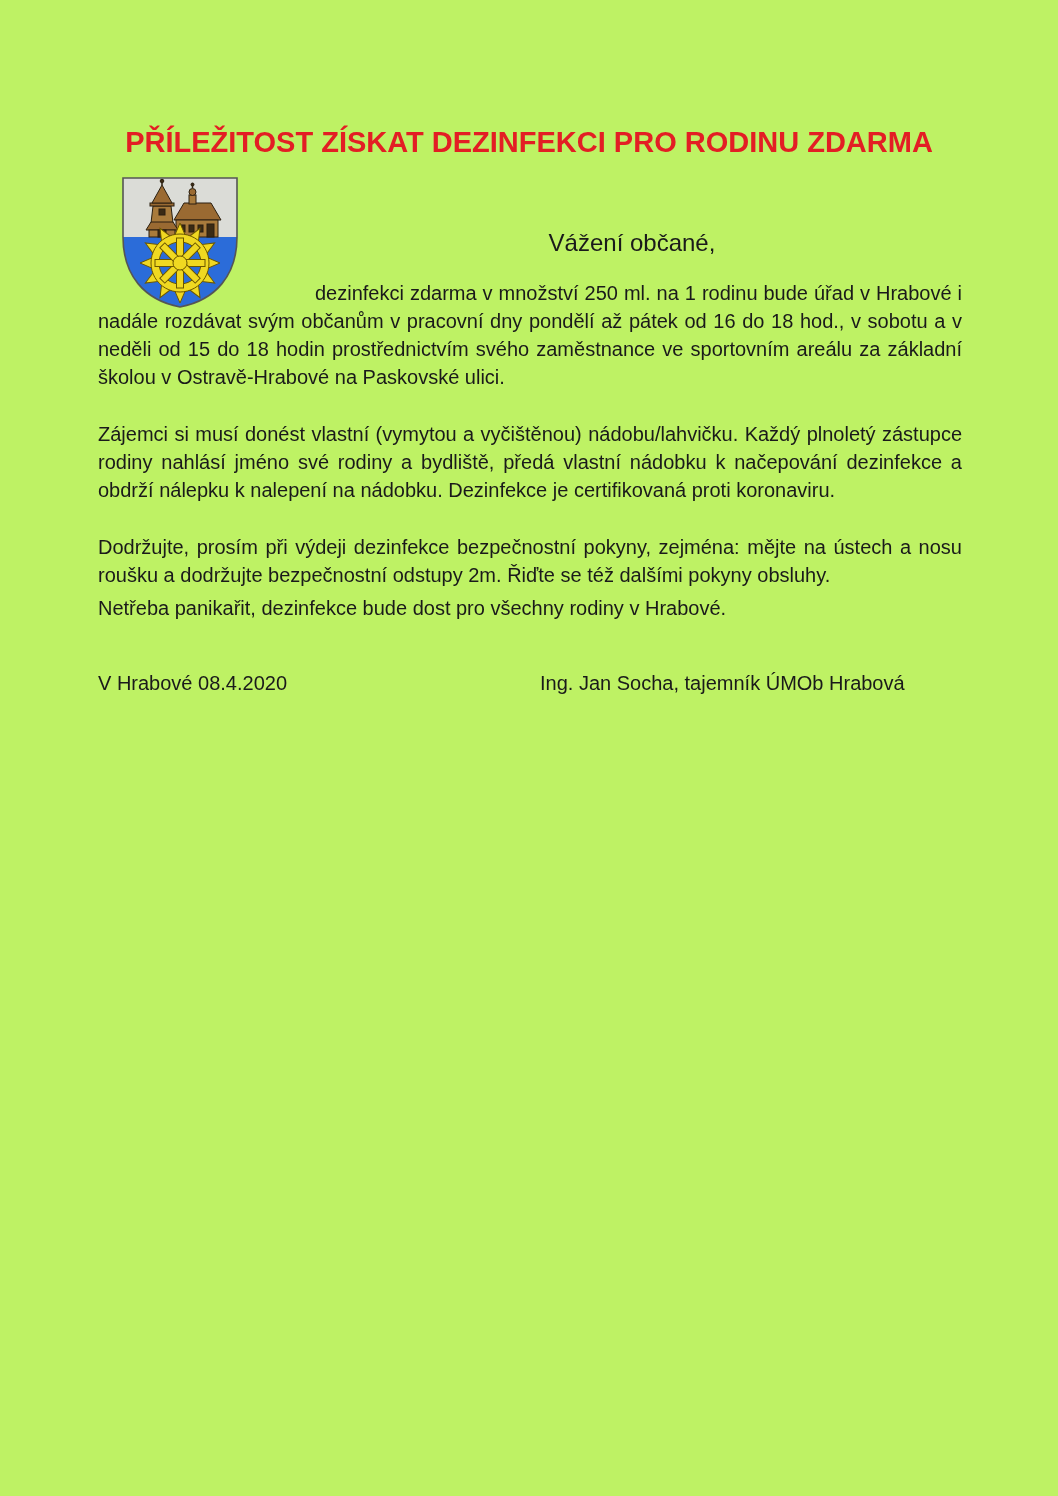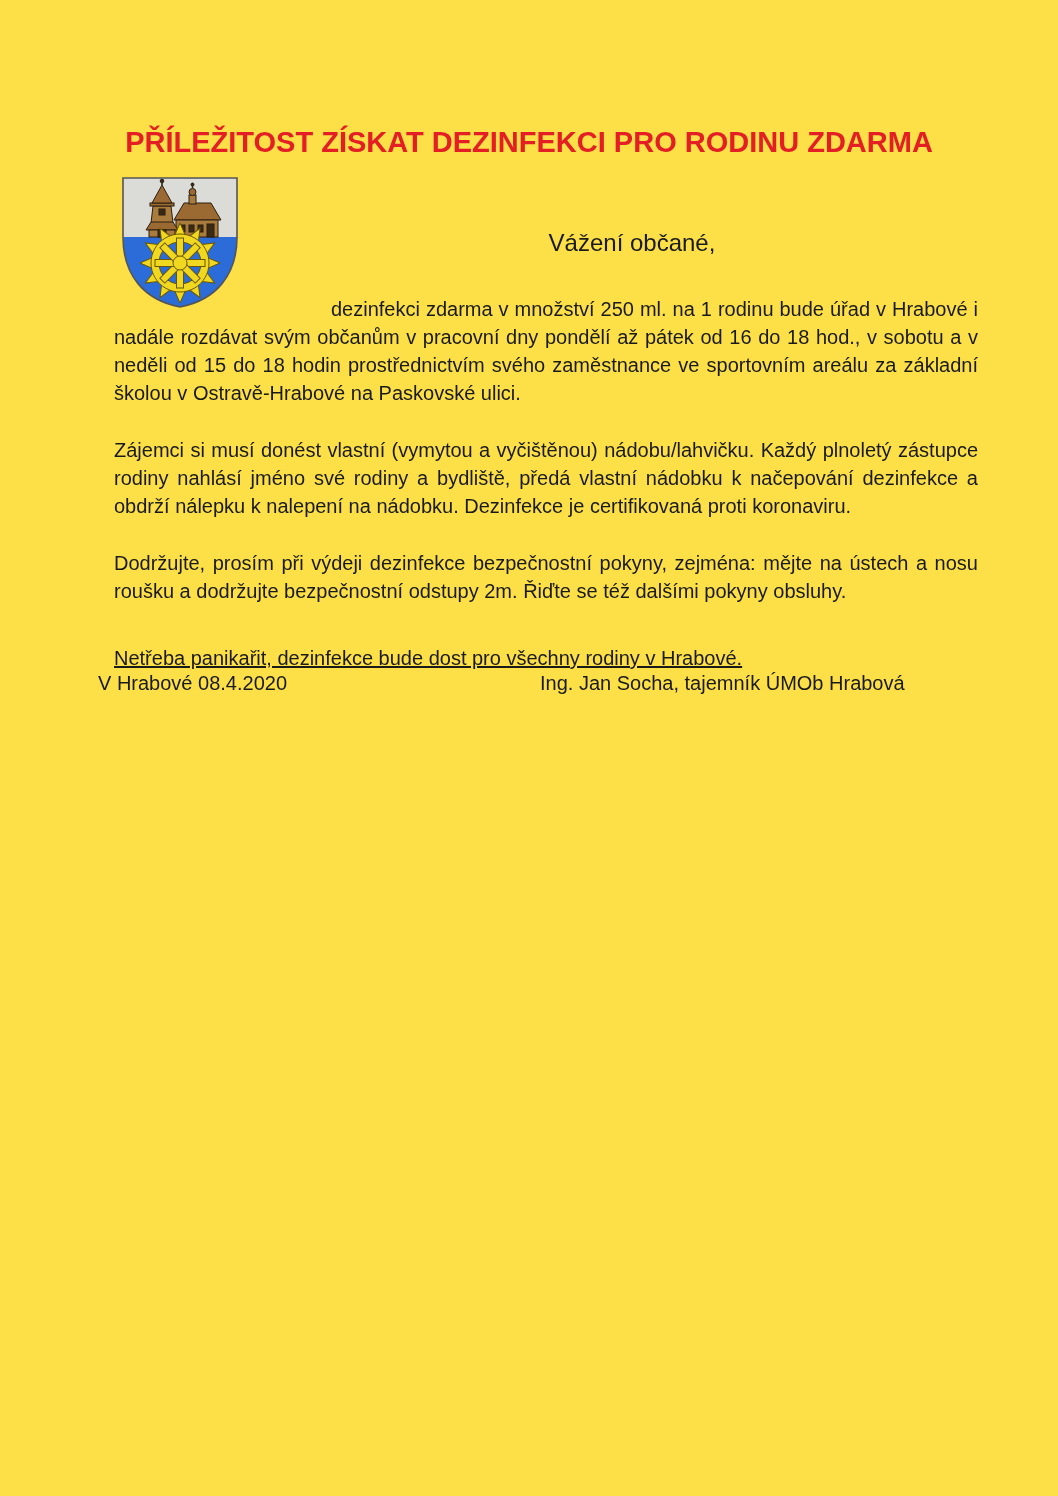--- a/index.html
+++ b/index.html
@@ -4,21 +4,21 @@
 <style>
   html, body {
     margin: 0;
     padding: 0;
     background: #ffffff;
   }
   .page {
     position: relative;
     width: 1058px;
     height: 1496px;
-    background: #fde047;
+    background: #bef264;
     font-family: "Liberation Sans", sans-serif;
     color: #1a1a1a;
     overflow: hidden;
   }
   .title {
     position: absolute;
     top: 126px;
     left: 0;
     width: 1058px;
     margin: 0;
@@ -41,29 +41,29 @@
     top: 229px;
     width: 660px;
     text-align: center;
     font-size: 24px;
     line-height: 28px;
   }
   .para {
     position: absolute;
     left: 98px;
     width: 864px;
-    margin: 16px;
+    margin: 0;
     font-size: 20px;
     line-height: 28px;
     text-align: justify;
   }
   .p1 { top: 279px; text-indent: 217px; }
   .p2 { top: 420px; }
   .p3 { top: 533px; }
-  .p4 { top: 628px; text-align: left; text-decoration: underline; }
+  .p4 { top: 594px; text-align: left; }
   .footer {
     position: absolute;
     left: 98px;
     top: 669px;
     width: 864px;
     font-size: 20px;
     line-height: 28px;
   }
   .footer .signature {
     position: absolute;

